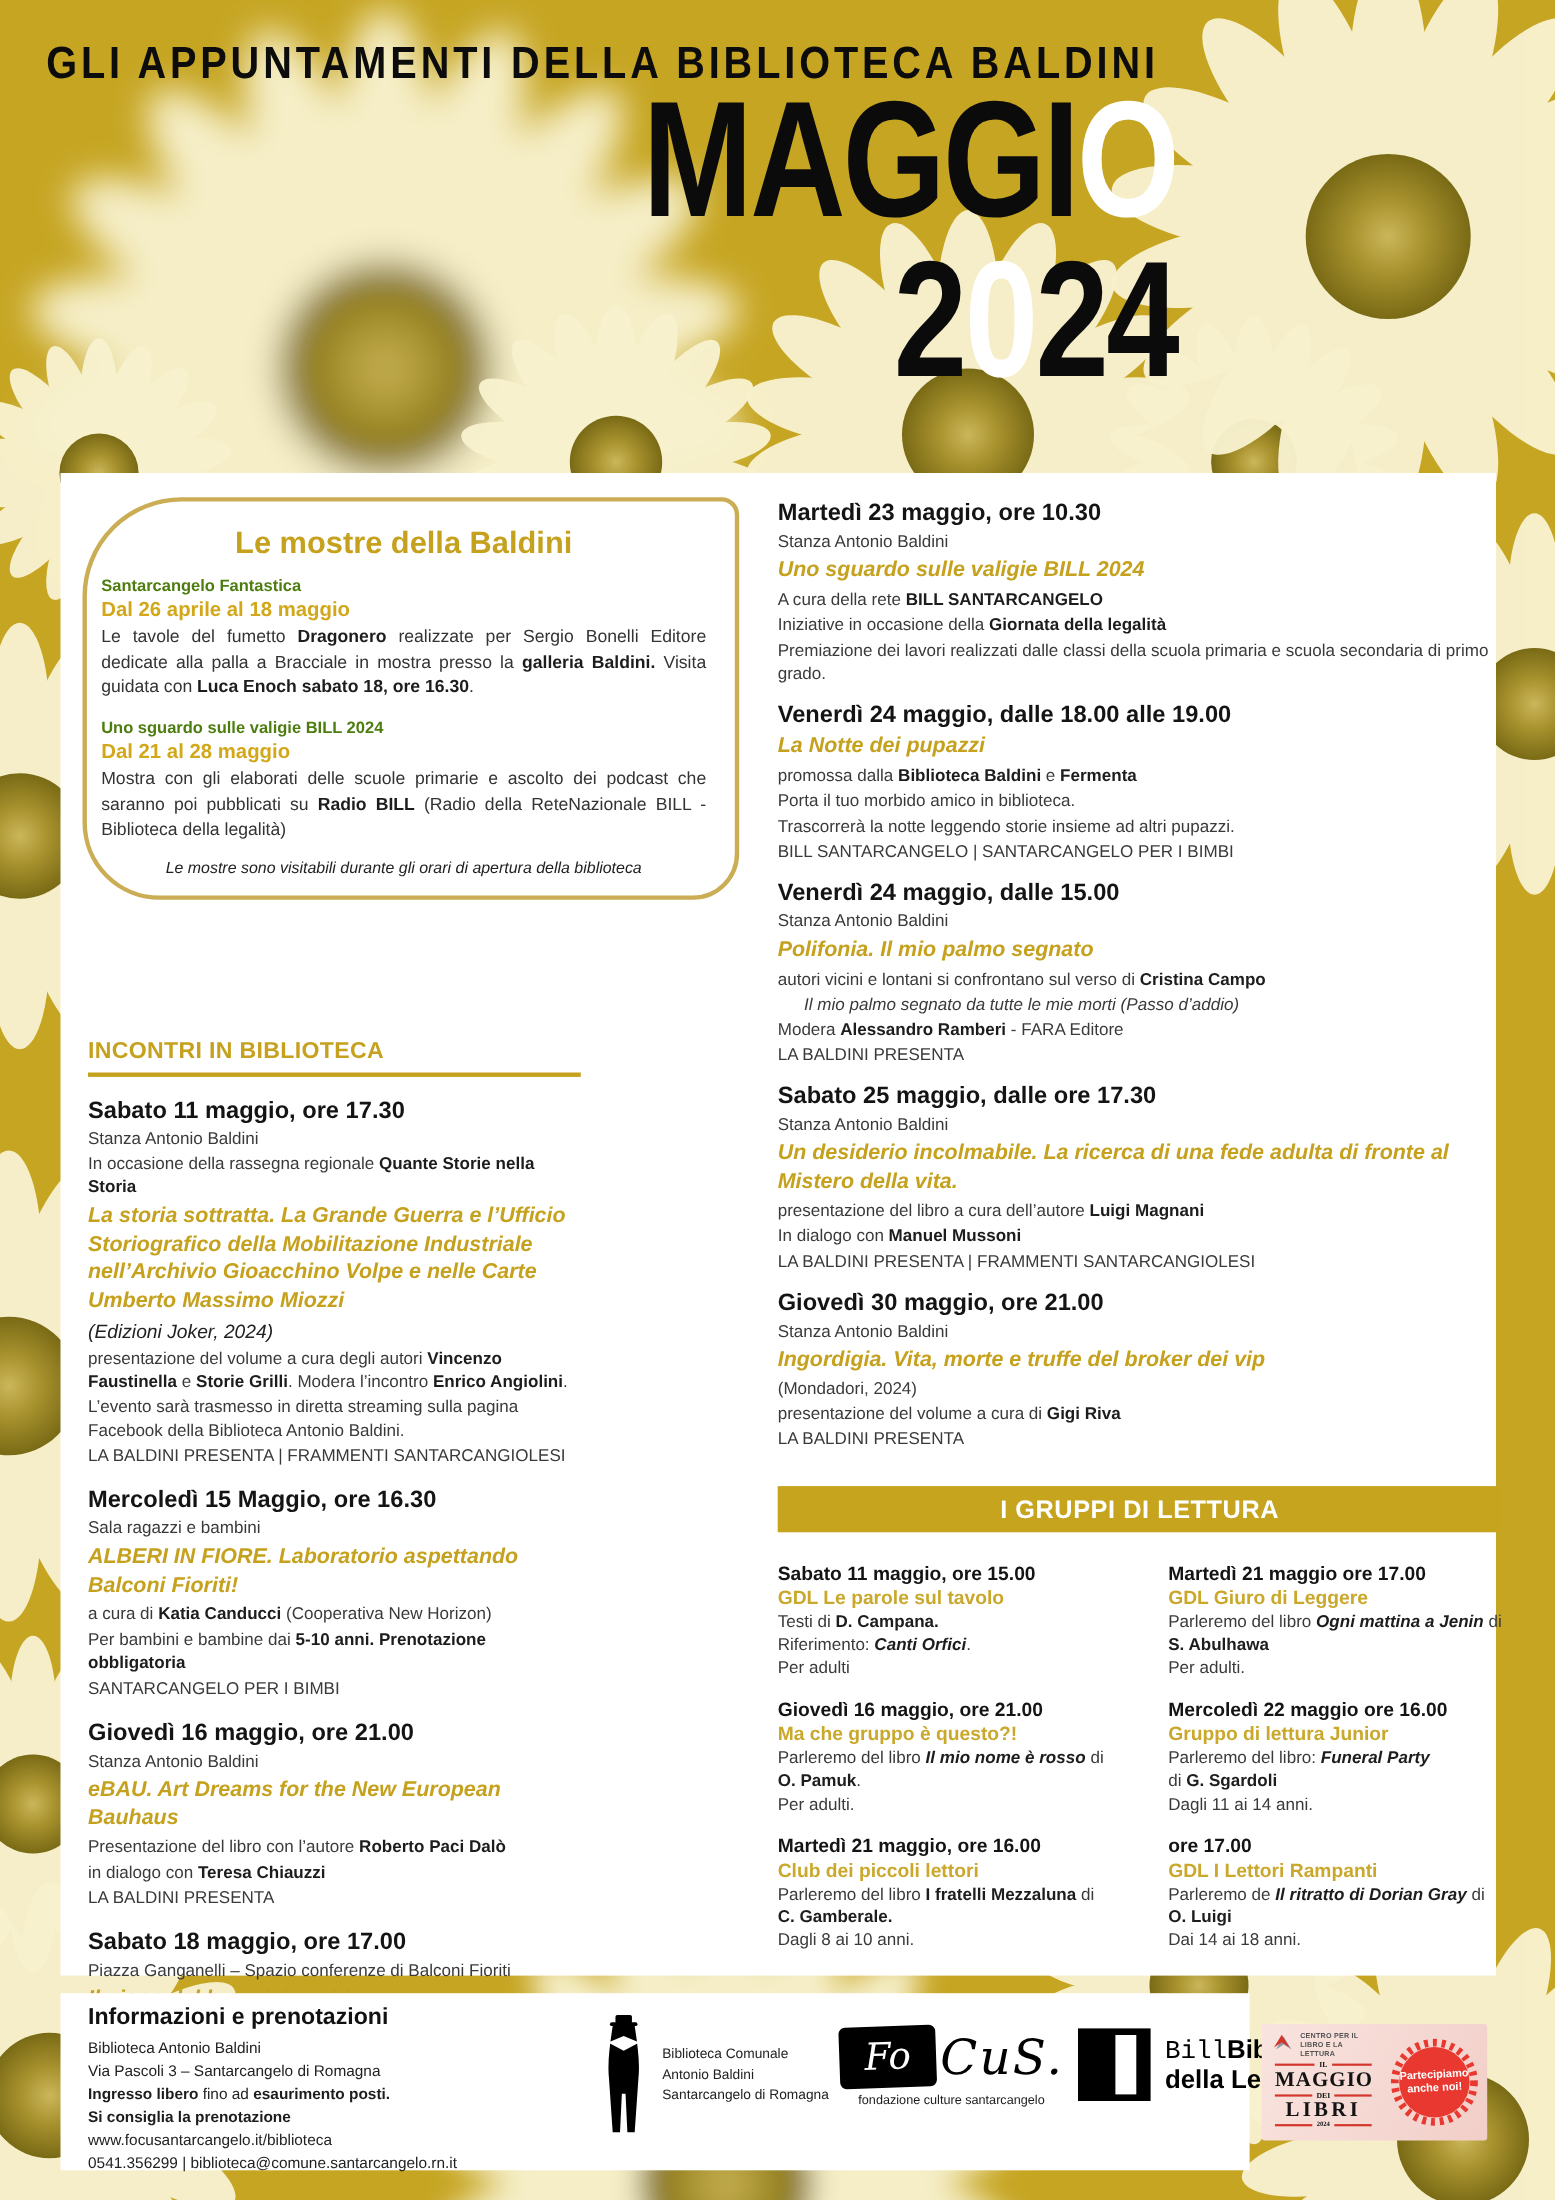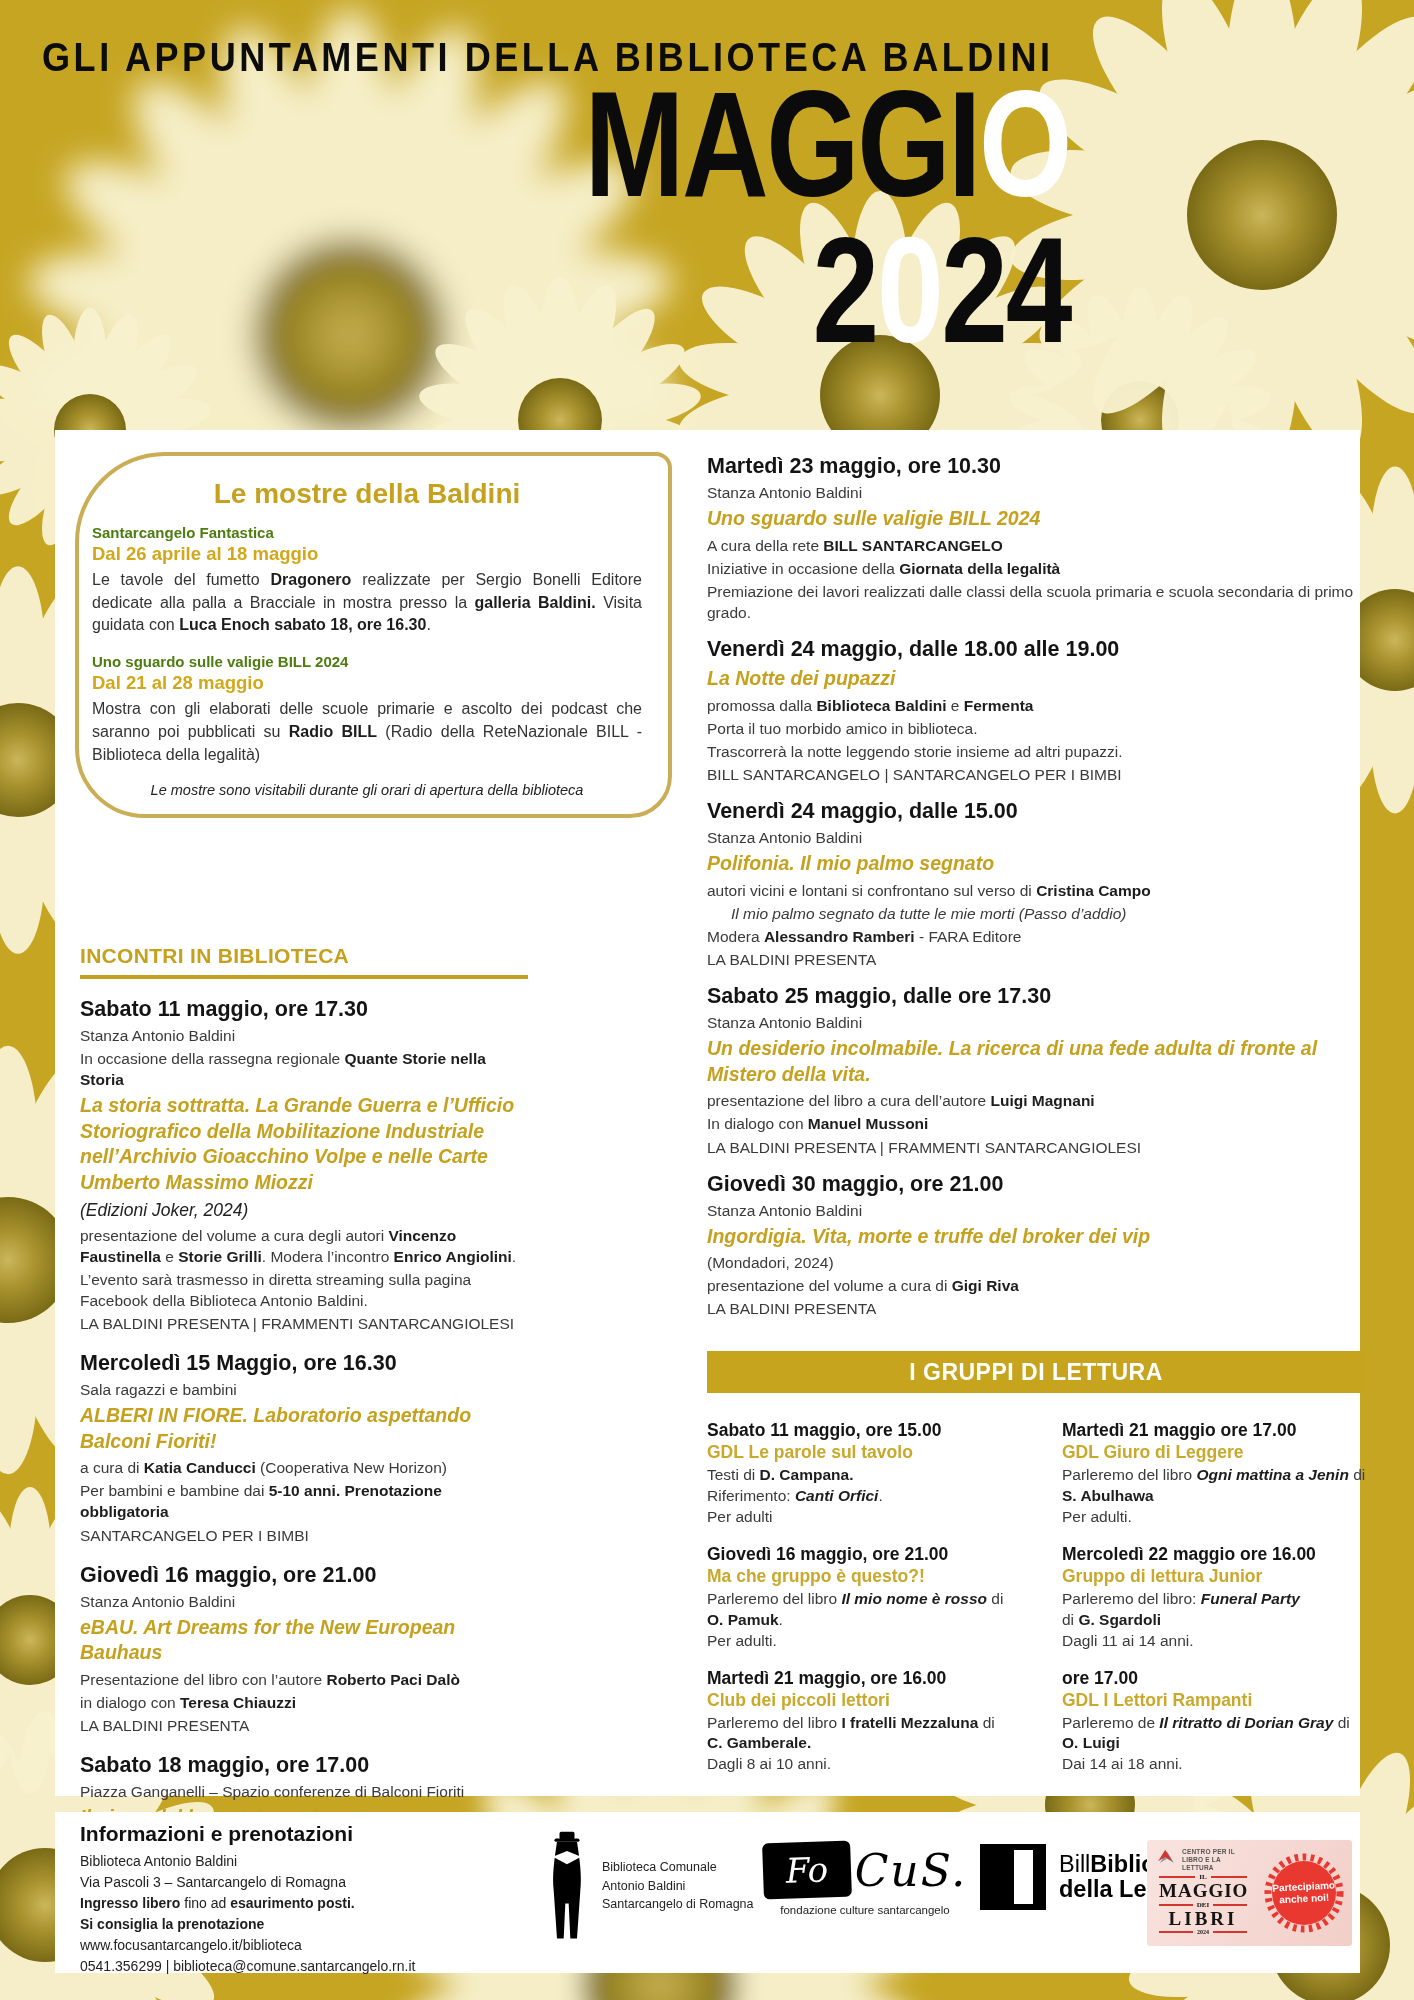--- a/index.html
+++ b/index.html
@@ -10,21 +10,21 @@
   
   .header-title{position:absolute;left:42px;top:34px;z-index:2;font-size:41px;font-weight:700;
     letter-spacing:4px;color:#0c0c0c;white-space:nowrap;transform:scaleX(.88);transform-origin:left top;}
   .month-block{position:absolute;right:344px;top:72px;z-index:2;text-align:right;color:#0b0b0b;
     font-size:150px;font-weight:700;line-height:.97;letter-spacing:-3px;transform:scaleX(.80);
     transform-origin:right top;white-space:nowrap;}
   .month-block .white{color:#ffffff;}
 
   
   .main-panel{position:absolute;left:55px;top:430px;width:1305px;height:1366px;background:#fff;z-index:1;}
-  .footer-panel{position:absolute;left:55px;top:1812px;width:1305px;height:161px;background:#fff;z-index:1;}
+  .footer-panel{position:absolute;left:55px;top:1812px;width:1081px;height:161px;background:#fff;z-index:1;}
 
   
   .mostre-box{position:absolute;left:20px;top:22px;width:597px;box-sizing:border-box;
     border:4px solid #CBAD55;border-radius:90px 16px 42px 70px;padding:12px 26px 8px 13px;}
   .mostre-title{font-size:28px;font-weight:700;color:#C5A11E;text-align:center;margin:10px 0 14px;}
   .mostra{margin:0 0 16px;}
   .mostra h3{font-size:15px;font-weight:700;color:#4d7c0f;margin:0 0 2px;}
   .mostra .dates{font-size:18.5px;font-weight:700;color:#D2A81A;margin:0 0 4px;}
   .mostra p.rich{font-size:16px;color:#333;line-height:1.42;text-align:justify;margin:0 0 4px;}
   .mostre-note{font-style:italic;font-size:14.5px;color:#222;text-align:center;margin:12px 0 8px;}
@@ -69,21 +69,21 @@
   .focus-row{display:flex;align-items:center;justify-content:center;gap:4px;}
   .focus-box{width:88px;height:56px;background:#000;border-radius:6px;display:flex;align-items:center;
     justify-content:center;transform:rotate(-2deg);}
   .focus-fo{font-family:"DejaVu Serif","Liberation Serif",serif;font-style:italic;font-size:34px;color:#fff;}
   .focus-cus{font-family:"DejaVu Serif","Liberation Serif",serif;font-style:italic;font-size:44px;color:#000;letter-spacing:2px;}
   .focus-sub{font-size:11.5px;color:#1c1c1c;margin-top:6px;}
   .bill-logo{position:absolute;left:925px;top:32px;display:flex;gap:13px;align-items:center;}
   .bill-mark{width:66px;height:66px;background:#000;position:relative;}
   .bill-white{position:absolute;left:52%;top:9%;width:28%;height:82%;background:#fff;}
   .bill-text{font-size:23.5px;line-height:1.08;color:#000;}
-  .bill-light{font-weight:400;}
+  .bill-light{font-weight:400;font-family:Liberation Mono, monospace;}
   .bill-bold{font-weight:700;}
   .maggio-card{position:absolute;left:1092px;top:28px;width:205px;height:106px;
     background:linear-gradient(120deg,#F9E4DF,#F2CEC8);border-radius:3px;overflow:hidden;}
   .mc-top{position:absolute;left:10px;top:8px;display:flex;gap:5px;align-items:flex-start;}
   .mc-centro{font-size:6.5px;font-weight:700;color:#555;width:64px;line-height:1.25;letter-spacing:.2px;}
   .mc-word{position:absolute;left:12px;top:33px;width:88px;text-align:center;color:#141414;
     font-family:"Liberation Serif","DejaVu Serif",serif;}
   .mc-rule{display:flex;align-items:center;gap:4px;font-size:7px;font-weight:700;}
   .mc-rule::before,.mc-rule::after{content:"";flex:1;height:2px;background:#D3362D;}
   .mc-maggio,.mc-libri{font-size:19px;font-weight:700;line-height:1.05;}

